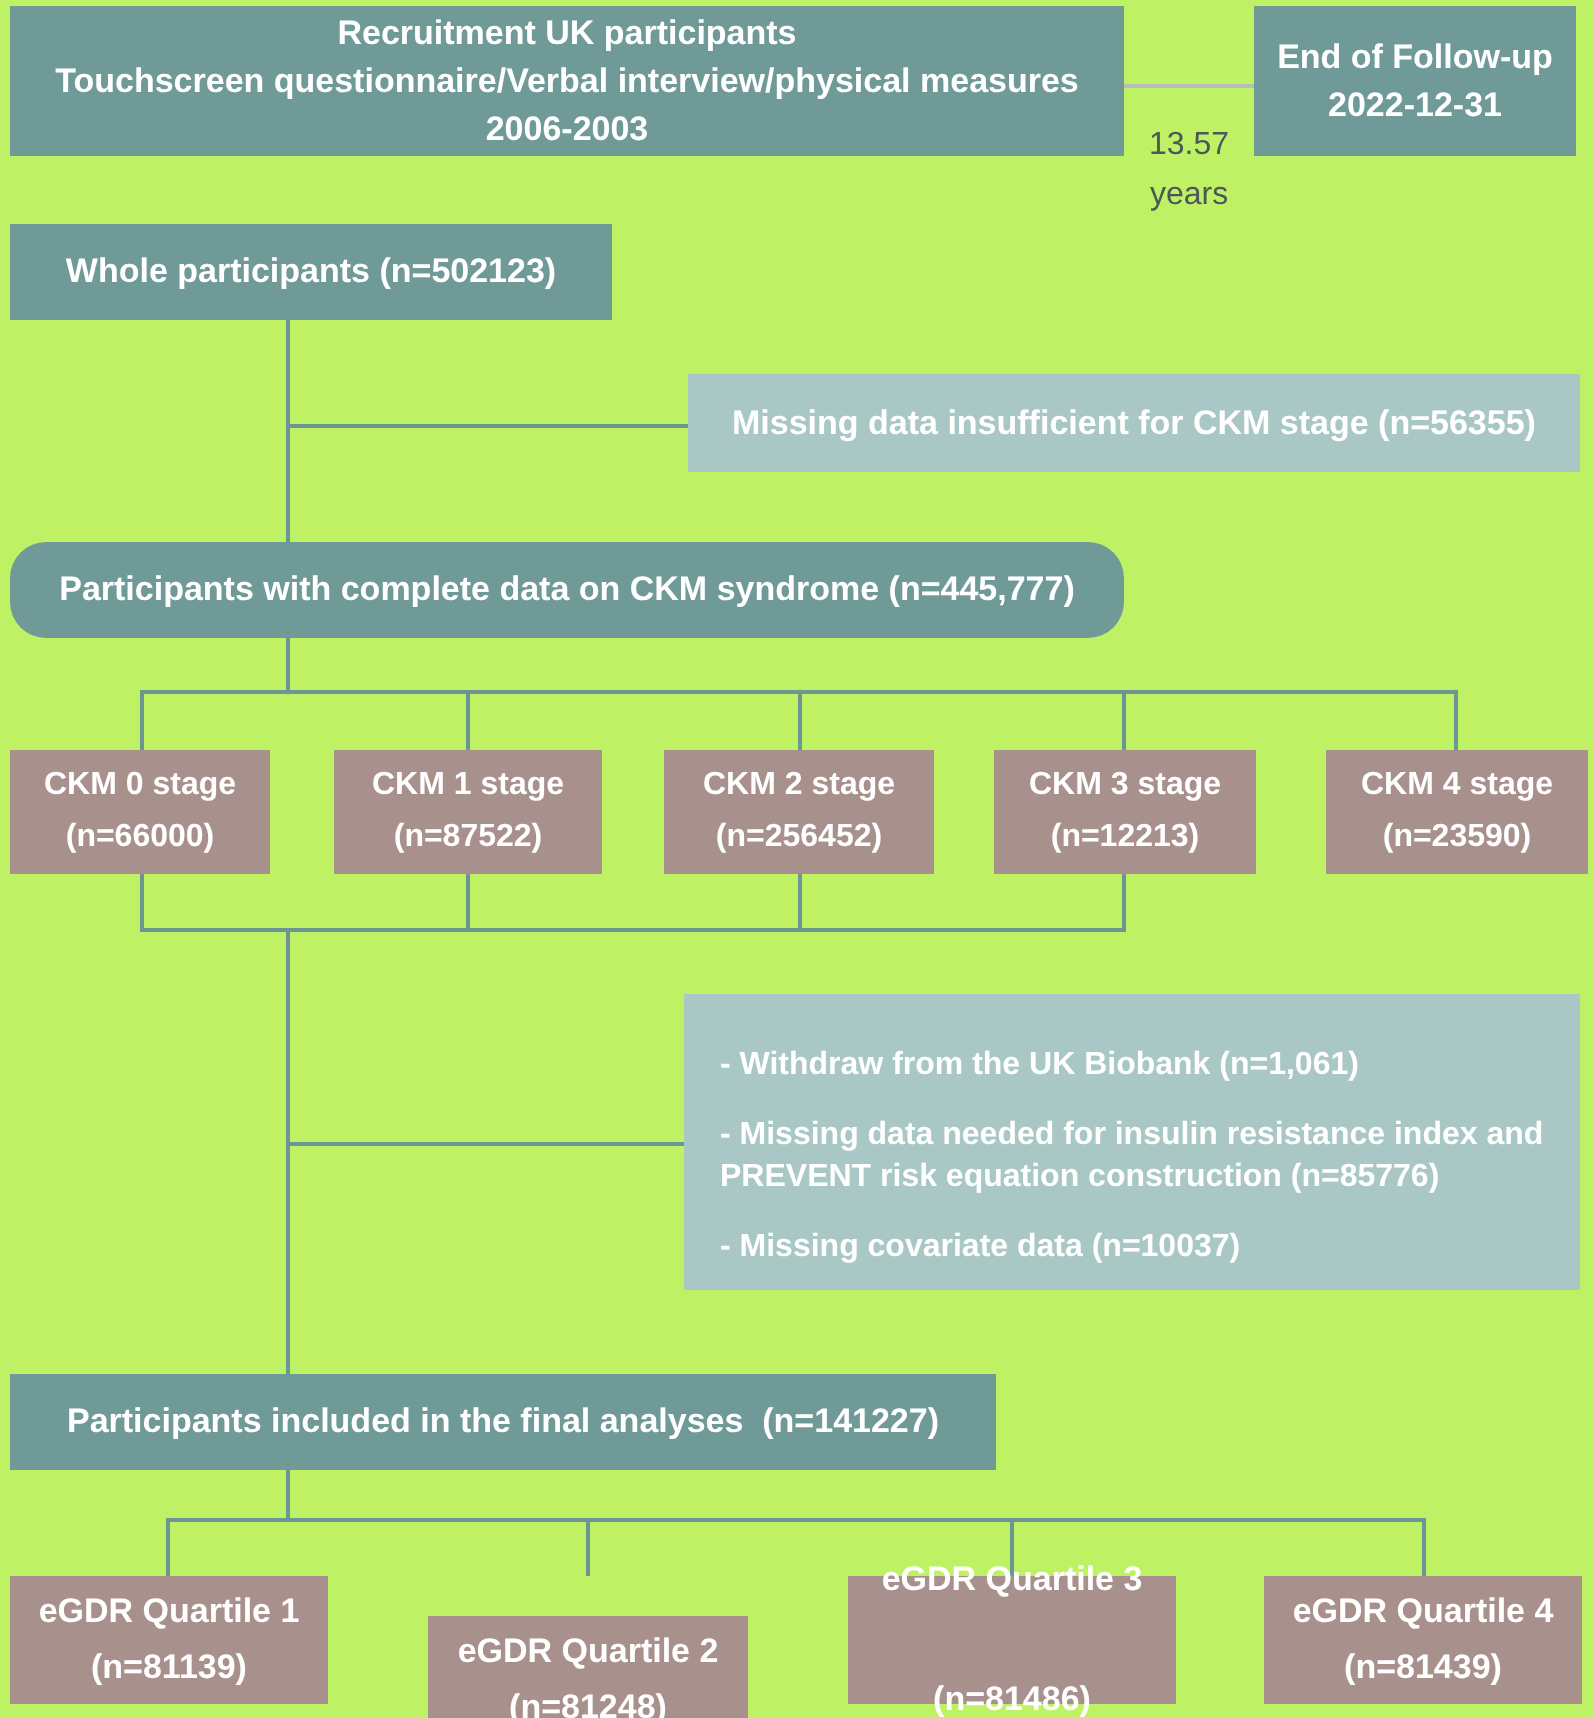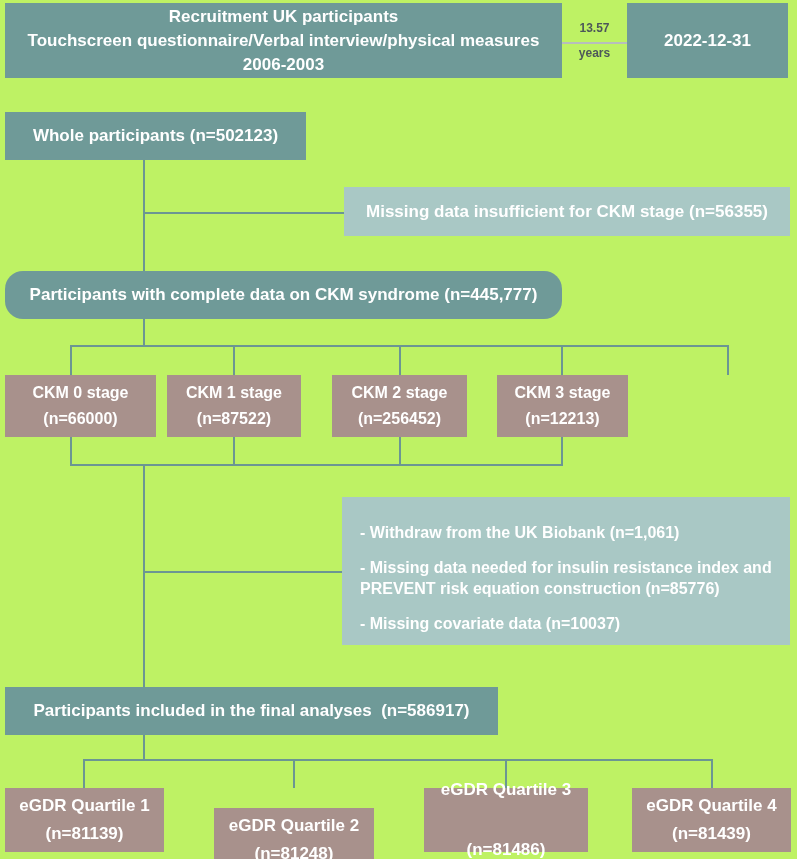--- a/index.html
+++ b/index.html
@@ -37,41 +37,42 @@
   .two-line{font-size:16px;line-height:26px;}
   .q-box{font-size:17px;line-height:28px;}
   .exclusion-box{
     align-items:flex-start;justify-content:center;
     text-align:left;font-size:16px;line-height:21px;
     padding:23px 10px 10px 18px;
   }
   .exclusion-box p{margin:7px 0;}
   .duration{
     position:absolute;color:var(--gray-text);
-    font-size:12px;font-weight:bold;text-align:center;
+    font-size:16px;font-weight:normal;text-align:center;margin-top:43px;
   }
   .duration-line{position:absolute;height:2px;background:var(--duration-line);}
   .pre{white-space:pre-wrap;}
 </style>
 </head>
 <body>
 
 <div class="canvas">
 
   <div class="box dark header-box" style="left:5px;top:3px;width:557px;height:75px;">
     <div>Recruitment UK participants</div>
     <div>Touchscreen questionnaire/Verbal interview/physical measures</div>
     <div>2006-2003</div>
   </div>
 
   <div class="duration" style="left:562px;top:21px;width:65px;">13.57</div>
   <div class="duration-line" style="left:562px;top:42px;width:65px;"></div>
   <div class="duration" style="left:562px;top:46px;width:65px;">years</div>
 
   <div class="box dark header-box" style="left:627px;top:3px;width:161px;height:75px;">
+    <div>End of Follow-up</div>
     <div>2022-12-31</div>
   </div>
 
   <div class="box dark single-line" style="left:5px;top:112px;width:301px;height:48px;">
     <div>Whole participants (n=502123)</div>
   </div>
 
   <div class="vline" style="left:143px;top:160px;height:111px;"></div>
   <div class="hline" style="left:143px;top:212px;width:201px;"></div>
 
@@ -84,54 +85,58 @@
   </div>
 
   <div class="vline" style="left:143px;top:319px;height:28px;"></div>
   <div class="hline" style="left:70px;top:345px;width:659px;"></div>
   <div class="vline" style="left:70px;top:345px;height:30px;"></div>
   <div class="vline" style="left:233px;top:345px;height:30px;"></div>
   <div class="vline" style="left:399px;top:345px;height:30px;"></div>
   <div class="vline" style="left:561px;top:345px;height:30px;"></div>
   <div class="vline" style="left:727px;top:345px;height:30px;"></div>
 
-  <div class="box mauve two-line" style="left:5px;top:375px;width:151px;height:62px;justify-content:center;">
+  <div class="box mauve two-line" style="left:5px;top:375px;width:130px;height:62px;justify-content:center;">
     <div>CKM 0 stage</div>
     <div>(n=66000)</div>
   </div>
   <div class="box mauve two-line" style="left:167px;top:375px;width:134px;height:62px;">
     <div>CKM 1 stage</div>
     <div>(n=87522)</div>
   </div>
   <div class="box mauve two-line" style="left:332px;top:375px;width:135px;height:62px;">
     <div>CKM 2 stage</div>
     <div>(n=256452)</div>
   </div>
   <div class="box mauve two-line" style="left:497px;top:375px;width:131px;height:62px;">
     <div>CKM 3 stage</div>
     <div>(n=12213)</div>
+  </div>
+  <div class="box mauve two-line" style="left:663px;top:375px;width:131px;height:62px;">
+    <div>CKM 4 stage</div>
+    <div>(n=23590)</div>
   </div>
 
   <div class="vline" style="left:70px;top:437px;height:29px;"></div>
   <div class="vline" style="left:233px;top:437px;height:29px;"></div>
   <div class="vline" style="left:399px;top:437px;height:29px;"></div>
   <div class="vline" style="left:561px;top:437px;height:29px;"></div>
   <div class="hline" style="left:70px;top:464px;width:493px;"></div>
 
   <div class="vline" style="left:143px;top:464px;height:223px;"></div>
   <div class="hline" style="left:143px;top:571px;width:199px;"></div>
 
   <div class="box light exclusion-box" style="left:342px;top:497px;width:448px;height:148px;">
     <p>- Withdraw from the UK Biobank (n=1,061)</p>
     <p>- Missing data needed for insulin resistance index and PREVENT risk equation construction (n=85776)</p>
     <p>- Missing covariate data (n=10037)</p>
   </div>
 
   <div class="box dark single-line" style="left:5px;top:687px;width:493px;height:48px;">
-    <div class="pre">Participants included in the final analyses  (n=586917)</div>
+    <div class="pre">Participants included in the final analyses  (n=141227)</div>
   </div>
 
   <div class="vline" style="left:143px;top:735px;height:26px;"></div>
   <div class="hline" style="left:83px;top:759px;width:630px;"></div>
   <div class="vline" style="left:83px;top:759px;height:29px;"></div>
   <div class="vline" style="left:293px;top:759px;height:29px;"></div>
   <div class="vline" style="left:505px;top:759px;height:29px;"></div>
   <div class="vline" style="left:711px;top:759px;height:29px;"></div>
 
   <div class="box mauve q-box" style="left:5px;top:788px;width:159px;height:64px;">

